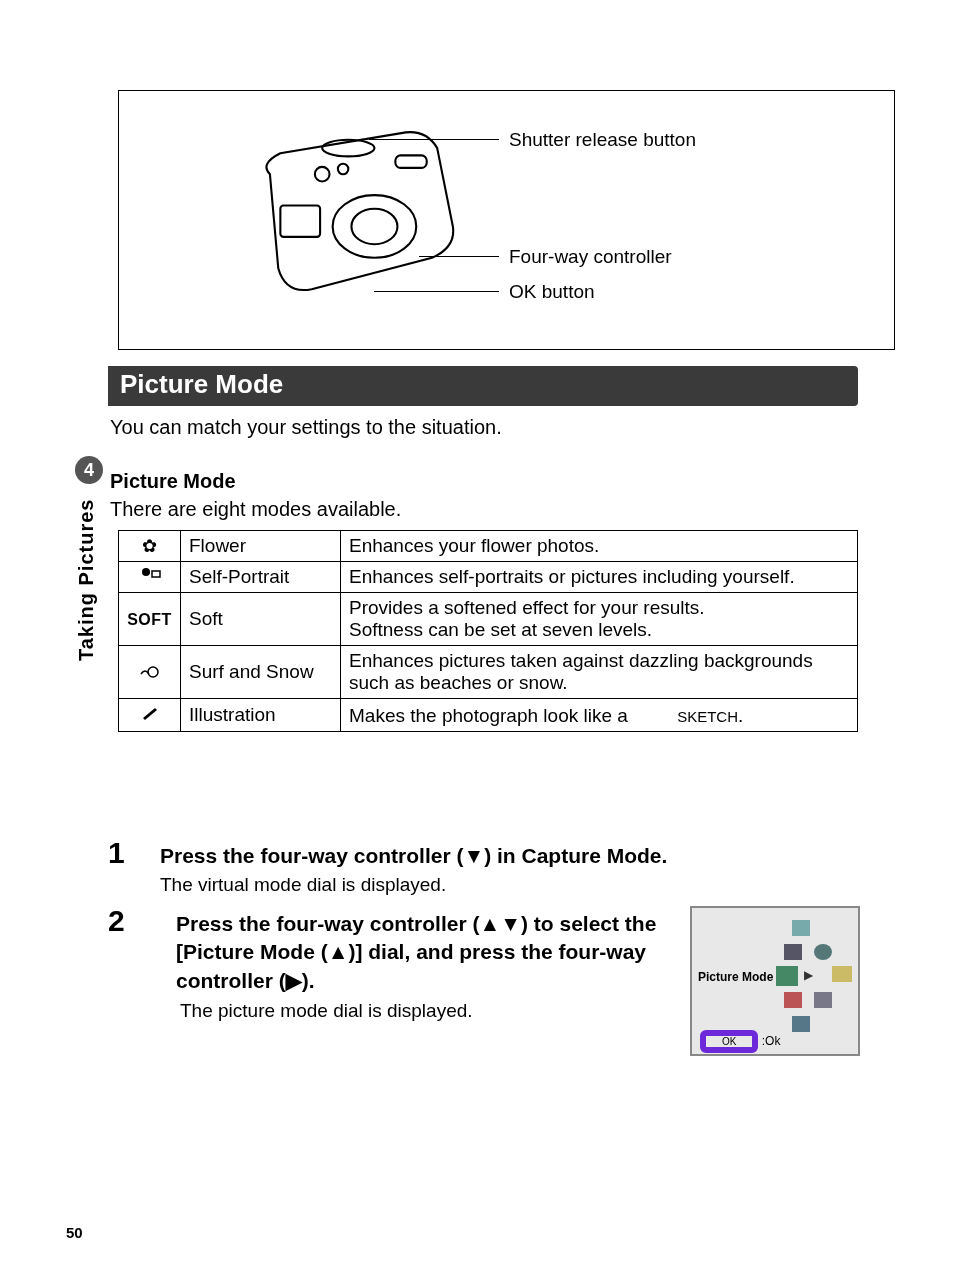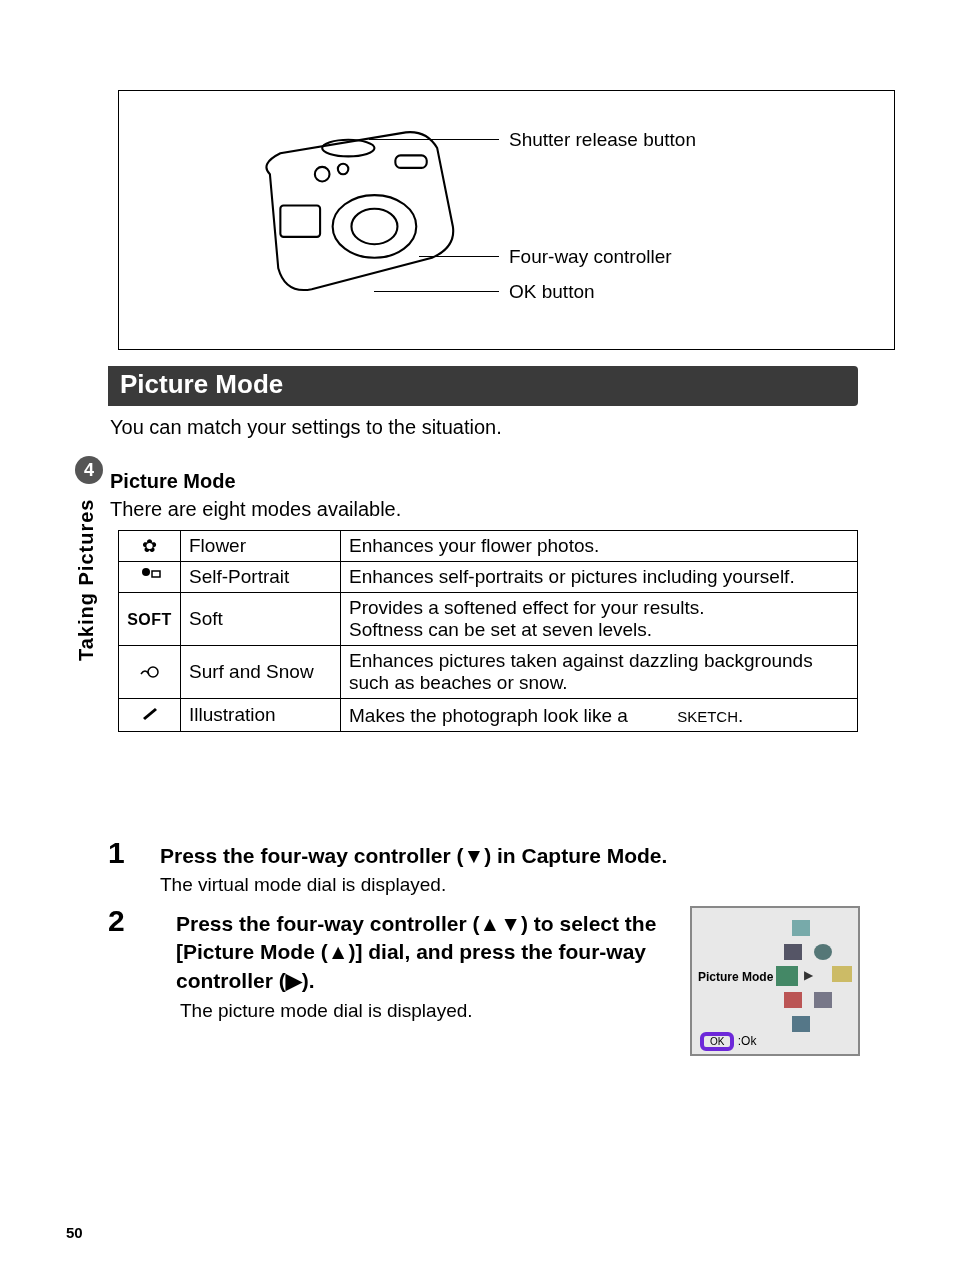--- a/index.html
+++ b/index.html
@@ -165,19 +165,19 @@
     <div class="dial-icon" style="left:100px; top:12px; background:#7aa;"></div>
     <div class="dial-icon" style="left:92px; top:36px; background:#556;"></div>
     <div class="dial-icon" style="left:122px; top:36px; background:#577; border-radius:50%;"></div>
     <div class="dial-icon big" style="left:84px; top:58px;"></div>
     <div class="dial-arrow" style="left:112px; top:60px;">▶</div>
     <div class="dial-icon" style="left:140px; top:58px; background:#cb6; width:20px;"></div>
     <div class="dial-icon" style="left:92px; top:84px; background:#b55;"></div>
     <div class="dial-icon" style="left:122px; top:84px; background:#778;"></div>
     <div class="dial-icon" style="left:100px; top:108px; background:#578;"></div>
     <div class="dial-ok">
-      <span style="border:4px solid #6d28d9; border-radius:6px; padding:0 6px; font-size:10px;">OK</span><span style="font-size:12px;"> :Ok</span>
+      <span style="border:6px solid #6d28d9; border-radius:6px; padding:0 16px; font-size:10px;">OK</span><span style="font-size:12px;"> :Ok</span>
     </div>
   </div>
 
   <div class="page-num">50</div>
 
 </div>
 
 </body></html>

